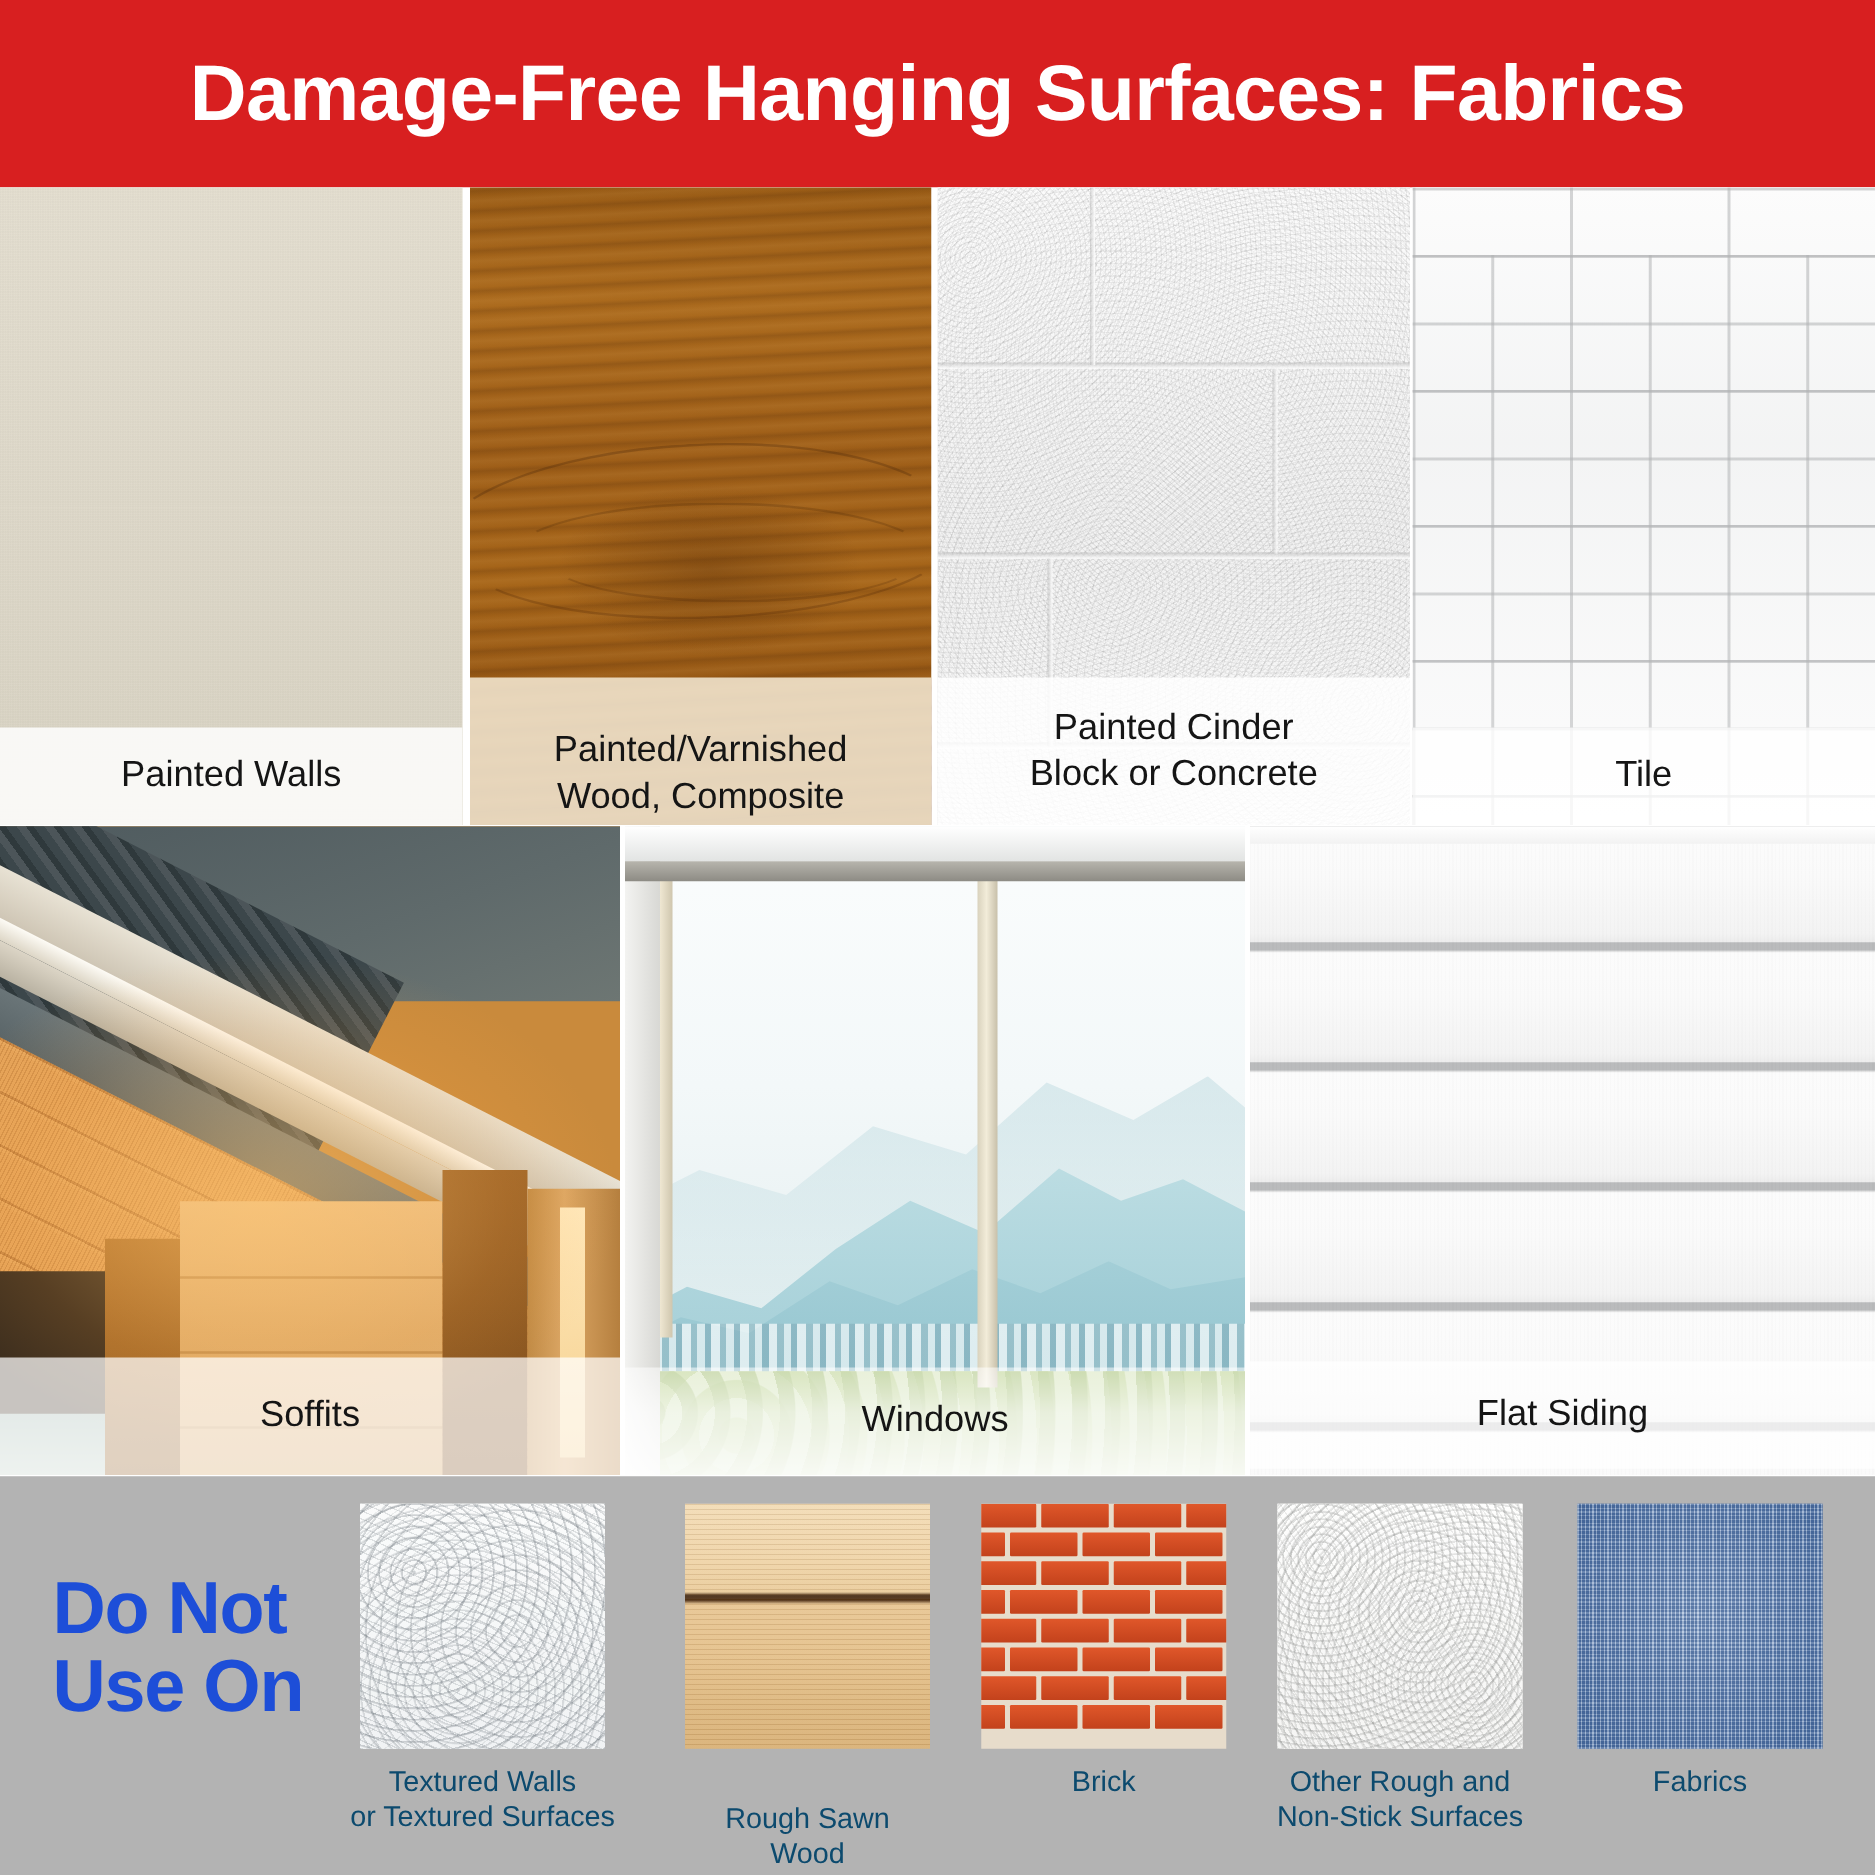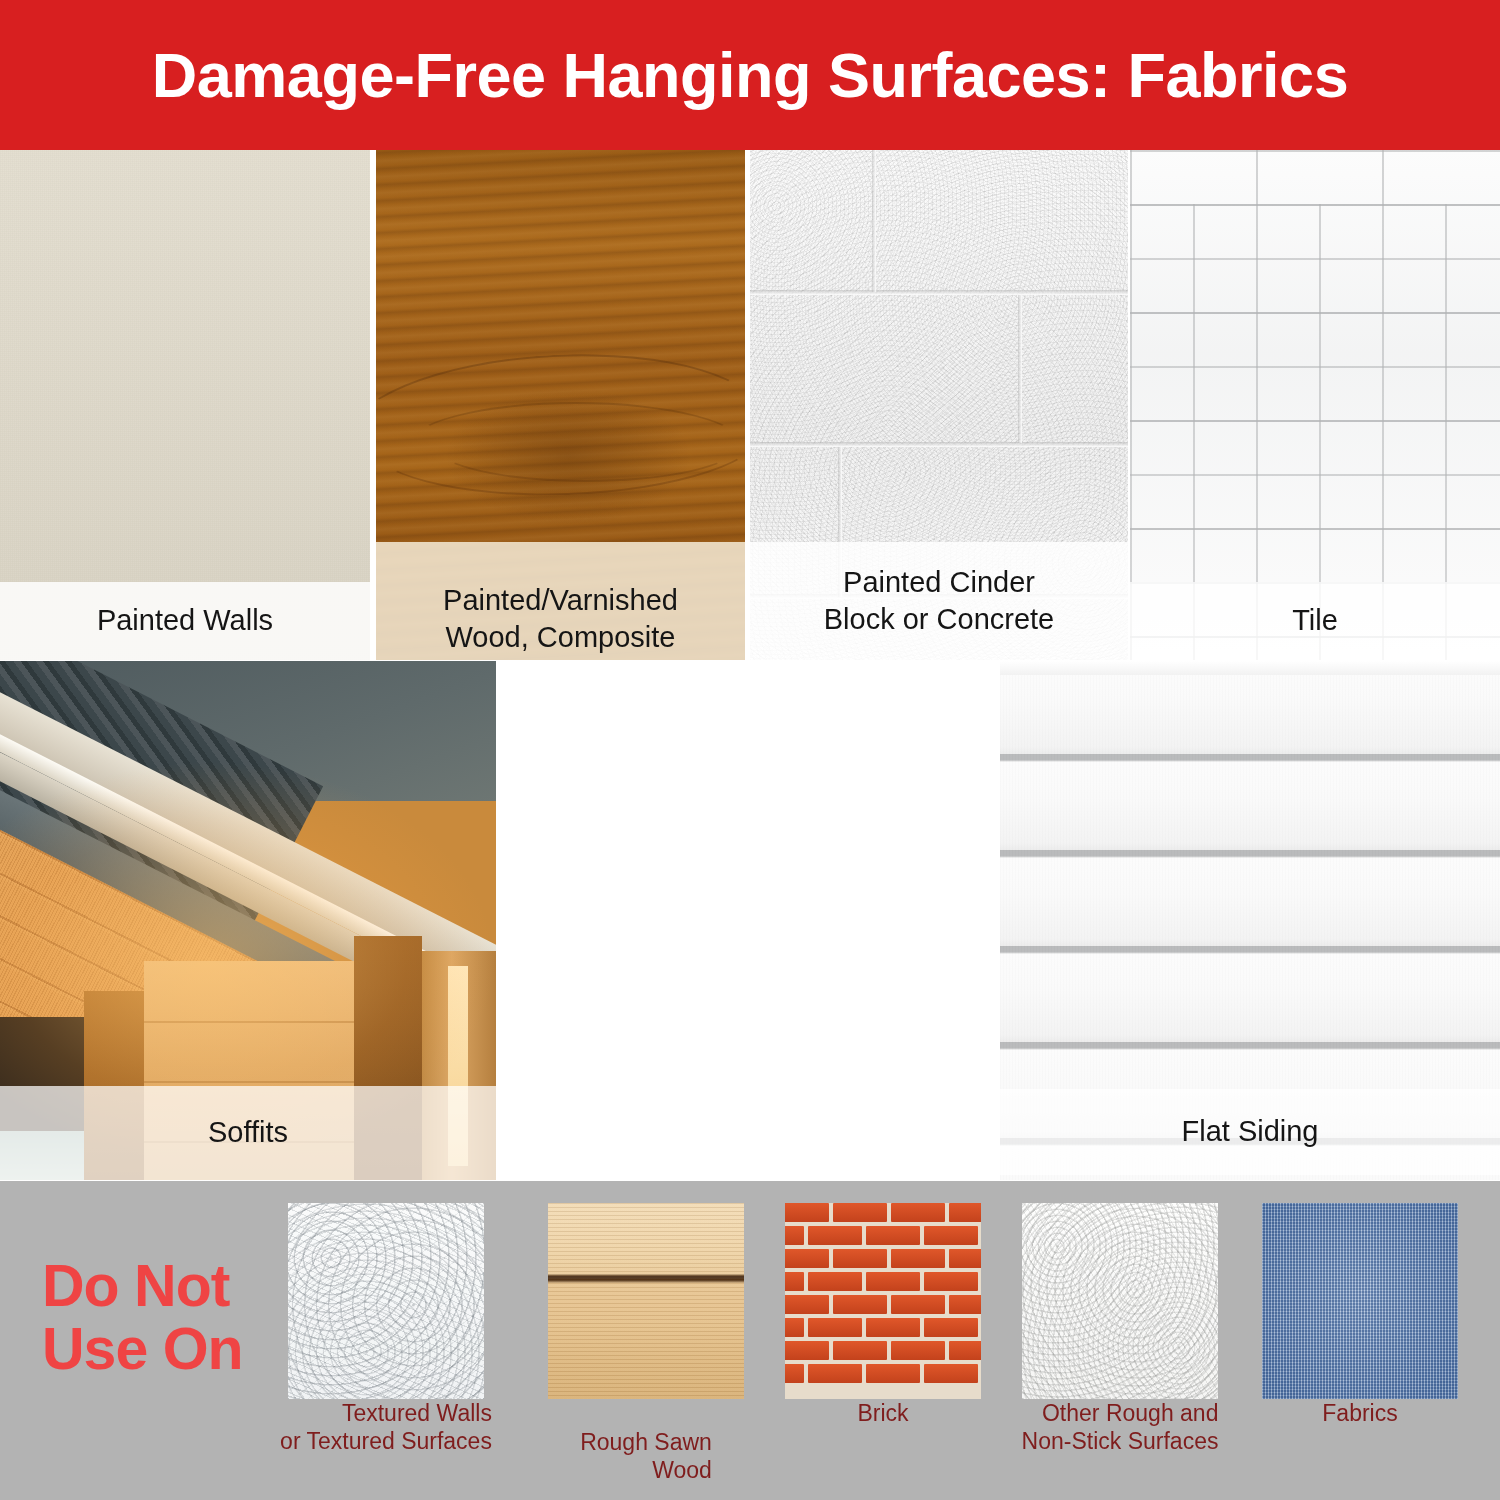--- a/index.html
+++ b/index.html
@@ -261,33 +261,34 @@
     background: linear-gradient(180deg,#ffffff,#f2f2f2);
   }
 
   
   .donot {
     position: absolute; left: 0; top: 1181px; width: 1500px; height: 319px;
     background: #b3b3b3;
   }
   .donot-heading {
     position: absolute; left: 42px; top: 1255px;
-    font-size: 59px; font-weight: bold; color: #ef4444;
+    font-size: 59px; font-weight: bold; color: #1d4ed8;
     line-height: 1.06; letter-spacing: -1px;
   }
   .dn-items {
     position: absolute; left: 280px; top: 1203px; width: 1220px; height: 280px;
   }
   .dn-item {
     position: absolute; top: 0; width: 196px;
     display: flex; flex-direction: column; align-items: center;
   }
   .dn-thumb { width: 196px; height: 196px; position: relative; overflow: hidden; }
   .dn-caption {
-    font-size: 23px; line-height: 1.22; color: #7f1d1d; text-align: right; white-space: nowrap;
+    margin-top: 12px;
+    font-size: 23px; line-height: 1.22; color: #0c4a6e; text-align: center; white-space: nowrap;
   }
 
   
   .th-textured {
     background-color: #eceff0;
     background-image:
       repeating-radial-gradient(circle at 22% 28%, rgba(110,118,125,0.30) 0 1px, rgba(255,255,255,0) 2px 9px),
       repeating-radial-gradient(circle at 64% 52%, rgba(110,118,125,0.26) 0 1px, rgba(255,255,255,0) 2px 12px),
       repeating-radial-gradient(circle at 40% 76%, rgba(110,118,125,0.22) 0 1px, rgba(255,255,255,0) 2px 7px),
       repeating-linear-gradient(24deg, rgba(90,98,105,0.16) 0 1px, rgba(255,255,255,0.28) 1px 6px),
@@ -405,20 +406,37 @@
       </div>
       <div class="postR"></div>
       <div class="doorframe"></div>
       <div class="doorlite"></div>
       <div class="glow"></div>
       <div class="tile-label" style="bottom:0; height:94px; background:rgba(255,255,255,0.72);">
         <span>Soffits</span>
       </div>
     </div>
 
+    <div class="tile t-window">
+      <div class="view"></div>
+      <div class="mtn-far"></div>
+      <div class="mtn-mid"></div>
+      <div class="mtn-near"></div>
+      <div class="city"></div>
+      <div class="trees"></div>
+      <div class="jambL"></div>
+      <div class="frameL"></div>
+      <div class="mullion"></div>
+      <div class="sillbar"></div>
+      <div class="headbar"></div>
+      <div class="bottomfade"></div>
+      <div class="tile-label" style="bottom:0; height:86px; background:rgba(255,255,255,0.55);">
+        <span>Windows</span>
+      </div>
+    </div>
 
     <div class="tile t-siding">
       <div class="lap"></div>
       <div class="topcap"></div>
       <div class="tile-label" style="bottom:5px; height:86px; background:rgba(255,255,255,0.72);">
         <span>Flat Siding</span>
       </div>
     </div>
   </div>
 

